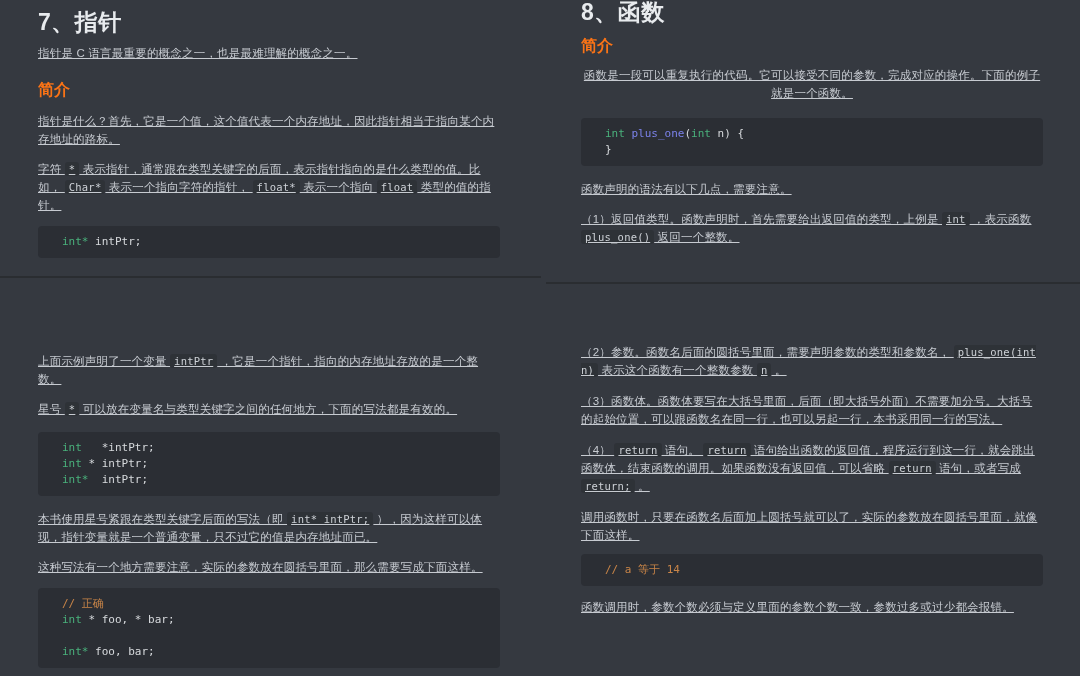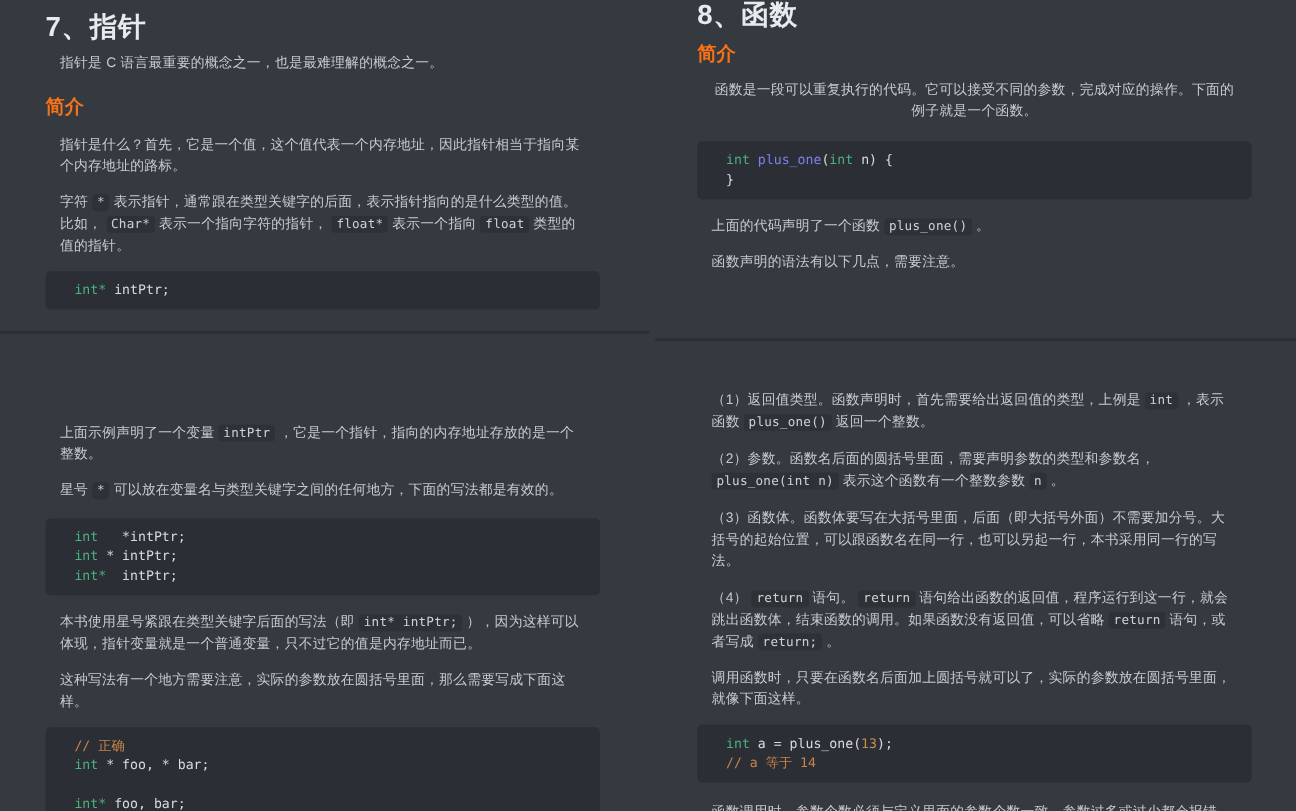--- a/index.html
+++ b/index.html
@@ -8,21 +8,21 @@
     background:#353940;
     font-family:"Liberation Sans","DejaVu Sans",sans-serif;
   }
   #doc{position:relative;width:1080px;height:676px;display:flex;}
   .page-col{box-sizing:border-box;position:relative;}
   .col-left{width:543px;padding:0 43px 0 38px;}
   .col-right{width:537px;padding:0 37px 0 38px;}
 
   .doc-title{margin:0;font-size:23px;line-height:32px;font-weight:700;color:#e8ebee;letter-spacing:.5px;}
   .doc-h2{margin:0;font-size:16px;line-height:24px;font-weight:700;color:#f97316;}
-  .doc-p{margin:12px;font-size:11.5px;line-height:18px;color:#c7cbd1;letter-spacing:.2px;}
+  .doc-p{margin:0;font-size:11.5px;line-height:18px;color:#c7cbd1;letter-spacing:.2px;text-decoration:underline;}
 
   .inline-code{
     font-family:"DejaVu Sans Mono",monospace;font-size:10.5px;
     background:#2e3237;color:#ced2d7;padding:1px 4px;border-radius:3px;
   }
 
   .code-block{
     margin:0;background:#2b2e34;border-radius:4px;
     padding:8px 16px 8px 24px;
     font-family:"DejaVu Sans Mono",monospace;font-size:11px;line-height:16px;
@@ -86,25 +86,24 @@
       <pre class="code-block"><div class="code-line"><span class="tok-type">int</span><span>   *intPtr;</span></div><div class="code-line"><span class="tok-type">int</span><span> * intPtr;</span></div><div class="code-line"><span class="tok-type">int*</span><span>  intPtr;</span></div></pre>
       <p class="doc-p"><span>本书使用星号紧跟在类型关键字后面的写法（即 </span><span class="inline-code">int* intPtr;</span><span> ），因为这样可以体现，指针变量就是一个普通变量，只不过它的值是内存地址而已。</span></p>
       <p class="doc-p"><span>这种写法有一个地方需要注意，实际的参数放在圆括号里面，那么需要写成下面这样。</span></p>
       <pre class="code-block"><div class="code-line"><span class="tok-comment">// 正确</span></div><div class="code-line"><span class="tok-type">int</span><span> * foo, * bar;</span></div><div class="code-line"><span> </span></div><div class="code-line"><span class="tok-type">int*</span><span> foo, bar;</span></div></pre>
     </div>
   <div class="page-col col-right">
       <h1 class="doc-title">8、函数</h1>
       <h2 class="doc-h2">简介</h2>
       <p class="doc-p"><span>函数是一段可以重复执行的代码。它可以接受不同的参数，完成对应的操作。下面的例子就是一个函数。</span></p>
       <pre class="code-block"><div class="code-line"><span class="tok-type">int</span><span> </span><span class="tok-func">plus_one</span><span>(</span><span class="tok-type">int</span><span> n) {</span></div><div class="code-line"><span>}</span></div></pre>
-      <p class="doc-p"><span>上面的代码声明了一个函数 </span><span class="inline-code">plus_one()</span><span> 。</span></p>
       <p class="doc-p"><span>函数声明的语法有以下几点，需要注意。</span></p>
       <p class="doc-p"><span>（1）返回值类型。函数声明时，首先需要给出返回值的类型，上例是 </span><span class="inline-code">int</span><span> ，表示函数 </span><span class="inline-code">plus_one()</span><span> 返回一个整数。</span></p>
       <p class="doc-p"><span>（2）参数。函数名后面的圆括号里面，需要声明参数的类型和参数名， </span><span class="inline-code">plus_one(int n)</span><span> 表示这个函数有一个整数参数 </span><span class="inline-code">n</span><span> 。</span></p>
       <p class="doc-p"><span>（3）函数体。函数体要写在大括号里面，后面（即大括号外面）不需要加分号。大括号的起始位置，可以跟函数名在同一行，也可以另起一行，本书采用同一行的写法。</span></p>
       <p class="doc-p"><span>（4） </span><span class="inline-code">return</span><span> 语句。 </span><span class="inline-code">return</span><span> 语句给出函数的返回值，程序运行到这一行，就会跳出函数体，结束函数的调用。如果函数没有返回值，可以省略 </span><span class="inline-code">return</span><span> 语句，或者写成 </span><span class="inline-code">return;</span><span> 。</span></p>
       <p class="doc-p"><span>调用函数时，只要在函数名后面加上圆括号就可以了，实际的参数放在圆括号里面，就像下面这样。</span></p>
-      <pre class="code-block"><div class="code-line"><span class="tok-type">int</span><span> a = plus_one(</span><span class="tok-numo">13</span><span>);</span></div><div class="code-line"><span class="tok-comment">// a 等于 14</span></div></pre>
+      <pre class="code-block"><div class="code-line"><span class="tok-comment">// a 等于 14</span></div></pre>
       <p class="doc-p"><span>函数调用时，参数个数必须与定义里面的参数个数一致，参数过多或过少都会报错。</span></p>
     </div>
   <div class="page-divider" id="divider-left"></div>
   <div class="page-divider" id="divider-right"></div>
 </div>
 
 </body></html>

